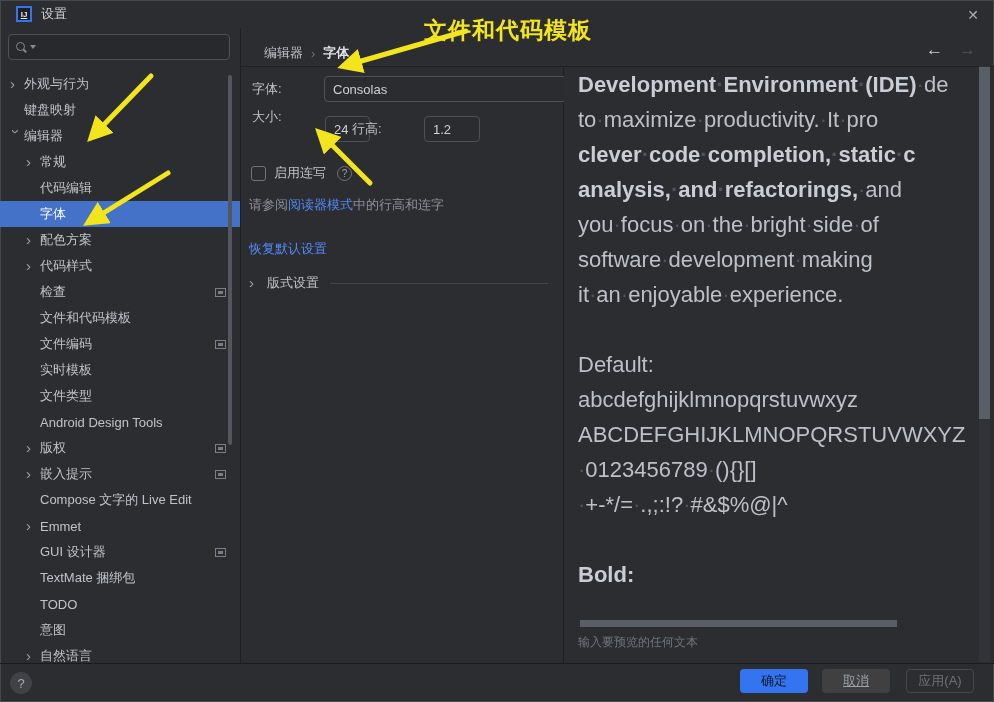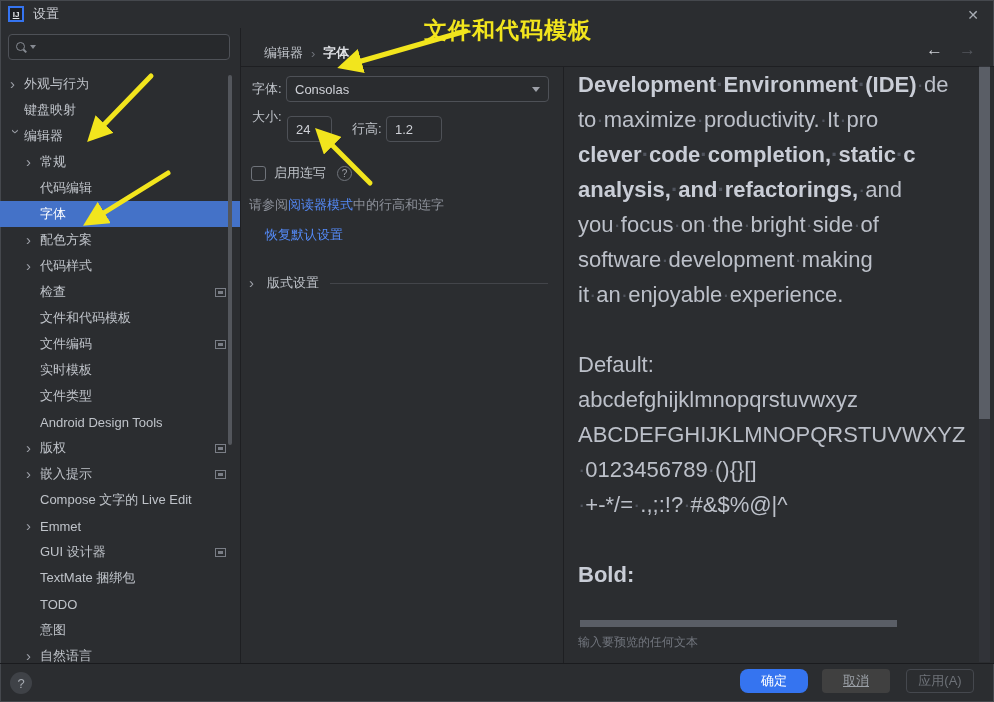--- a/index.html
+++ b/index.html
@@ -1,21 +1,21 @@
 <!DOCTYPE html>
 <html><head>
 <meta charset="utf-8">
 <style>
   html,body{margin:0;padding:0;background:#1e1f22;}
   *{box-sizing:border-box;font-family:"Liberation Sans","DejaVu Sans",sans-serif;}
   .win{position:relative;width:994px;height:702px;background:#2b2d30;overflow:hidden;
        box-shadow:inset 0 0 0 1px #45484d;color:#bfc3c9;font-size:13px;}
 
   
-  .titlebar{position:absolute;top:0;left:0;right:0;height:28px;display:flex;align-items:center;padding-left:8px;}
+  .titlebar{position:absolute;top:0;left:0;right:0;height:28px;display:flex;align-items:center;padding-left:16px;}
   .appicon{width:16px;height:16px;border:2px solid #3574f0;background:#1e1f22;color:#e8eaee;
            font-size:8px;font-weight:bold;display:flex;align-items:center;justify-content:center;
            text-decoration:underline;letter-spacing:0;}
   .wtitle{margin-left:9px;color:#ced0d6;}
   .closebtn{position:absolute;top:4px;right:10px;width:22px;height:22px;display:flex;align-items:center;
             justify-content:center;color:#a8adb4;font-size:14px;cursor:default;}
 
   
   .search{position:absolute;top:34px;left:8px;width:222px;height:26px;background:#27292c;
           border:1px solid #4e5157;border-radius:4px;display:flex;align-items:center;padding:0 7px;}
@@ -52,31 +52,31 @@
   .crumb{color:#bfc3c9;}
   .crumb.last{font-weight:bold;color:#dfe1e5;}
   .crumb-sep{color:#6f737a;}
   .nav{position:absolute;top:40px;right:18px;display:flex;gap:16px;font-size:17px;}
   .nav .back{color:#ced0d6;}
   .nav .fwd{color:#53565c;}
 
   
   .lbl{position:absolute;color:#bfc3c9;line-height:26px;}
   .field{position:absolute;height:26px;background:#2a2c2f;border:1px solid #4e5157;border-radius:4px;
-         display:flex;align-items:center;padding:0 8px;color:#ced0d6;}
+         display:flex;align-items:center;padding:0 8px;color:#ced0d6;margin-left:38px;}
   .combo{justify-content:space-between;}
   .dd-arrow{width:0;height:0;border-left:4px solid transparent;border-right:4px solid transparent;
             border-top:5px solid #9da0a8;}
   .chk{position:absolute;left:251px;top:166px;width:15px;height:15px;border:1px solid #6f737a;border-radius:3px;background:transparent;}
   .chk-label{position:absolute;left:274px;top:160px;line-height:26px;color:#bfc3c9;}
   .qcirc{position:absolute;left:337px;top:166px;width:15px;height:15px;border:1px solid #6f737a;border-radius:50%;
          color:#9da0a8;font-size:10px;display:flex;align-items:center;justify-content:center;}
   .note{position:absolute;left:249px;top:196px;color:#8c9099;}
   .note a, .link{color:#548af7;text-decoration:none;cursor:pointer;}
-  .restore{position:absolute;left:249px;top:226px;margin-left:16px;}
+  .restore{position:absolute;left:249px;top:240px;}
   .typo{position:absolute;left:249px;top:274px;display:flex;align-items:center;color:#bfc3c9;}
   .typo .chev{margin-right:4px;}
   .typo-line{position:absolute;left:330px;top:283px;width:218px;height:1px;background:#43454a;}
 
   
   .preview{position:absolute;left:564px;top:67px;width:430px;height:596px;overflow:hidden;background:#2b2d30;}
   .pline{height:35px;line-height:35px;white-space:pre;padding-left:14px;
          font-family:"DejaVu Sans Mono","Liberation Mono",monospace;font-size:22px;color:#bcc0c9;}
   .pline.hl{background:#34363b;}
   .pline .b{font-weight:bold;color:#c9cdd6;}
@@ -84,21 +84,21 @@
   .vtrack{position:absolute;left:979px;top:66px;width:11px;height:596px;background:#313338;}
   .vthumb{position:absolute;left:979px;top:67px;width:11px;height:352px;background:#5a5e66;}
   .hthumb{position:absolute;left:580px;top:620px;width:317px;height:7px;background:#5a5e66;}
   .phint{position:absolute;left:578px;top:634px;font-size:12px;color:#71757d;}
 
   
   .helpbtn{position:absolute;left:10px;bottom:8px;width:22px;height:22px;border-radius:50%;background:#3f4247;
            color:#a6abb2;display:flex;align-items:center;justify-content:center;font-size:13px;}
   .btn{position:absolute;bottom:9px;width:68px;height:24px;border-radius:4px;font-size:13px;
        display:flex;align-items:center;justify-content:center;cursor:default;}
-  .btn.ok{left:740px;background:#3574f0;color:#ffffff;border-radius:8px;}
+  .btn.ok{left:740px;background:#3574f0;color:#0f172a;}
   .btn.cancel{left:822px;background:#404040;color:#9ca1a8;text-decoration:underline;}
   .btn.apply{left:906px;background:transparent;border:1px solid #45484e;color:#6e7278;}
 
   
   .anno-svg{position:absolute;left:0;top:0;width:994px;height:702px;pointer-events:none;}
   .anno-text{position:absolute;left:424px;top:15px;font-size:23px;font-weight:bold;color:#f2e51d;
              letter-spacing:1px;pointer-events:none;}
 </style>
 </head>
 <body>

